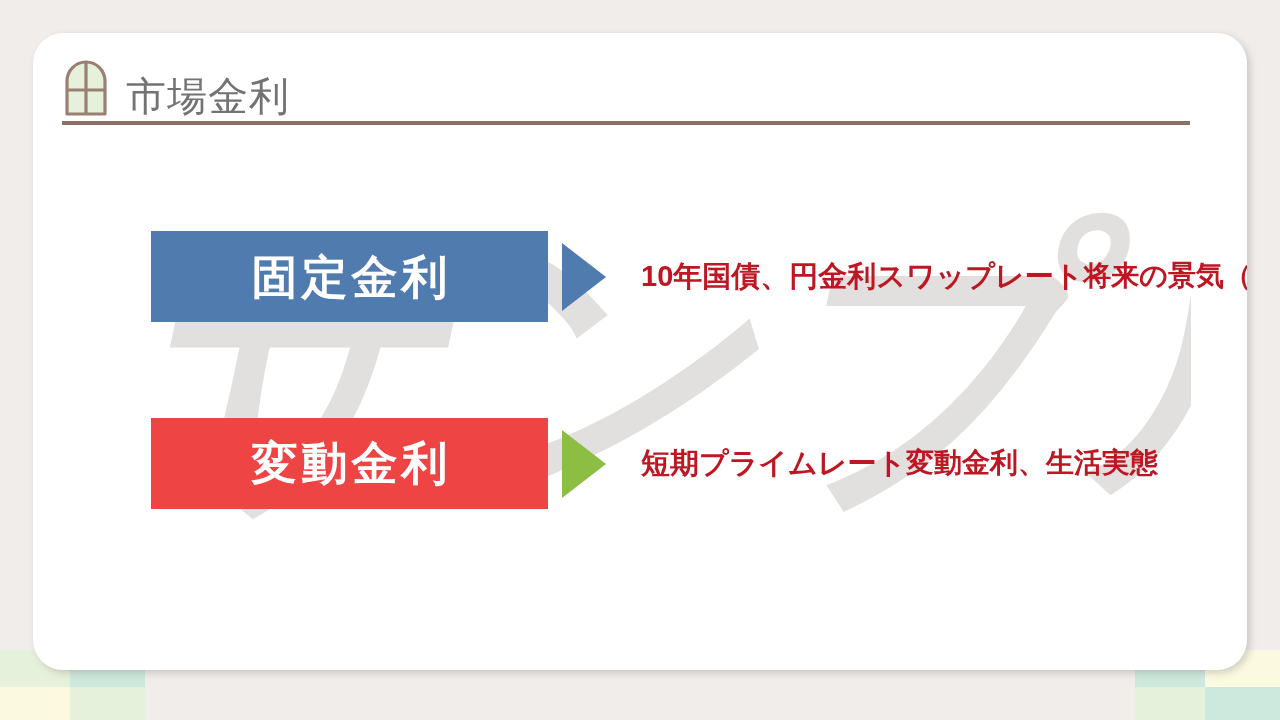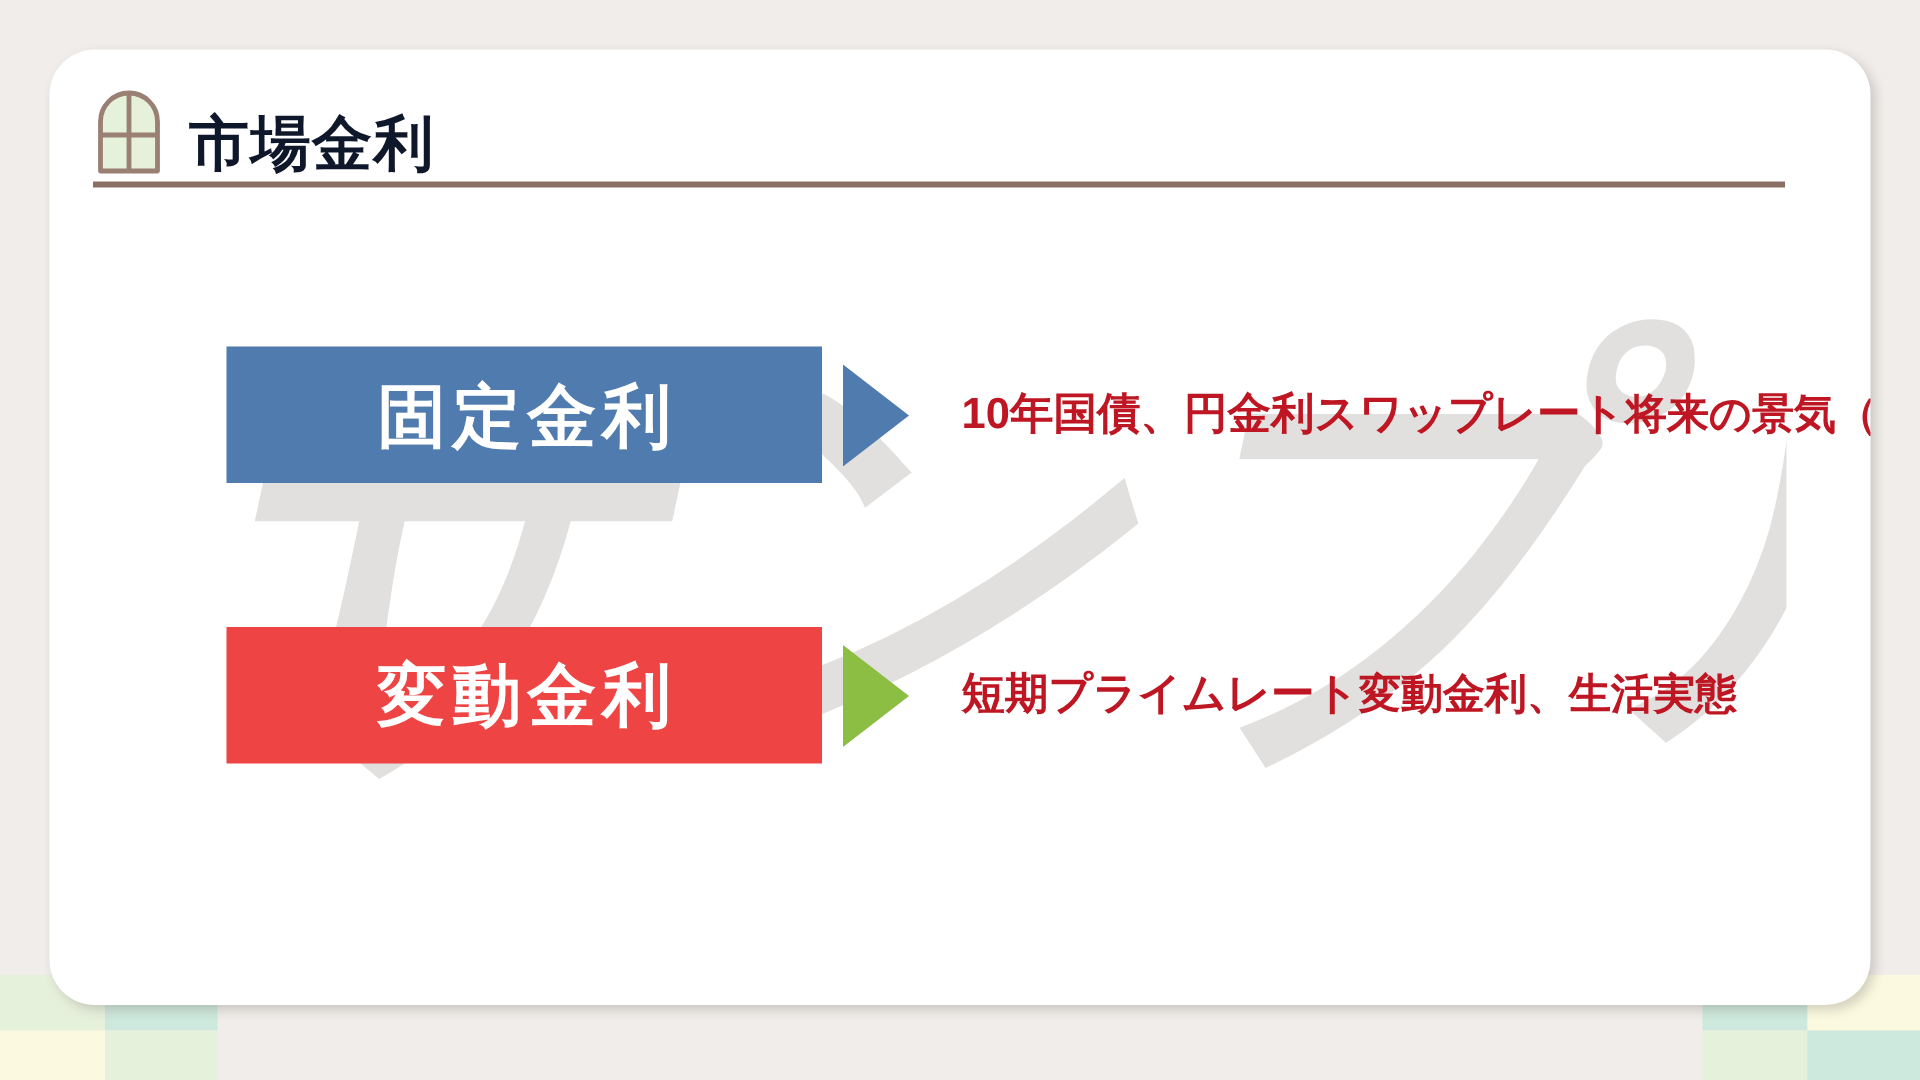--- a/index.html
+++ b/index.html
@@ -71,22 +71,22 @@
   .window-icon {
     width: 48px;
     height: 62px;
     margin-right: 16px;
     margin-bottom: 4px;
     flex: none;
   }
   .window-icon svg { display: block; width: 100%; height: 100%; }
   .page-title {
     font-size: 40px;
-    font-weight: 700;
-    color: #0f172a;
+    font-weight: 400;
+    color: #737373;
     line-height: 1;
     letter-spacing: 1px;
     padding-bottom: 4px;
     white-space: nowrap;
   }
   .title-rule {
     position: absolute;
     left: 29px;
     top: 88px;
     width: 1128px;

